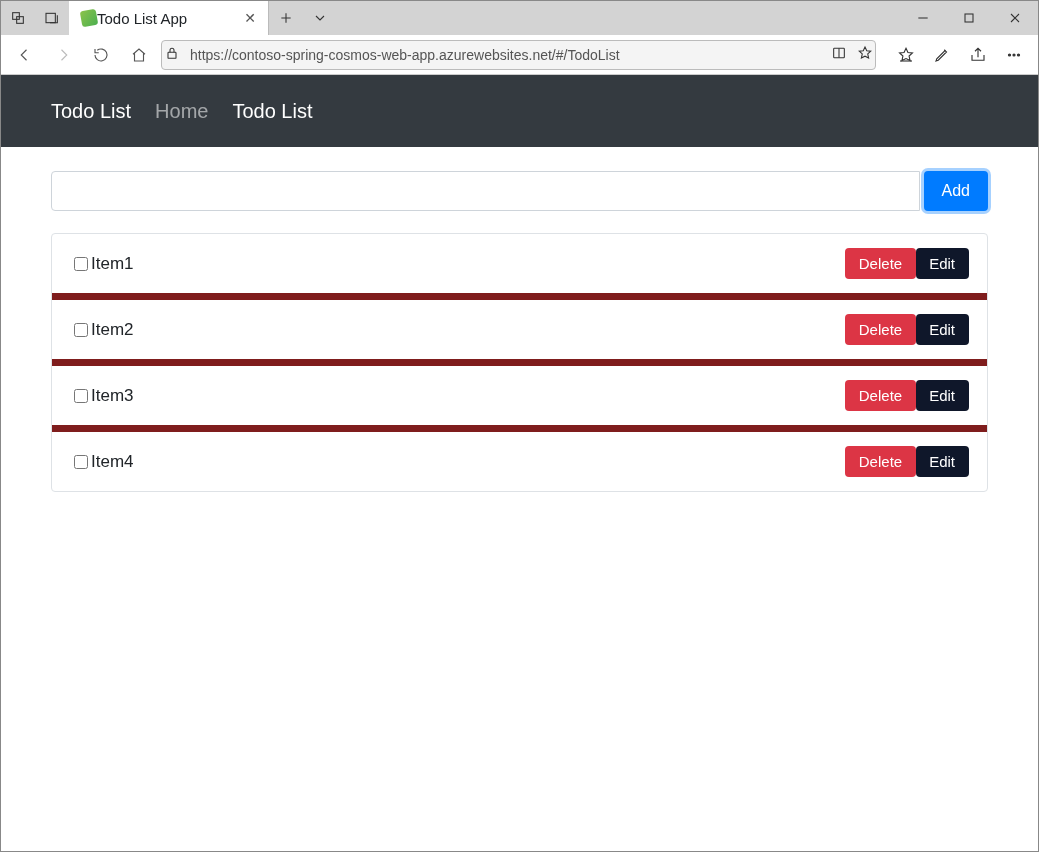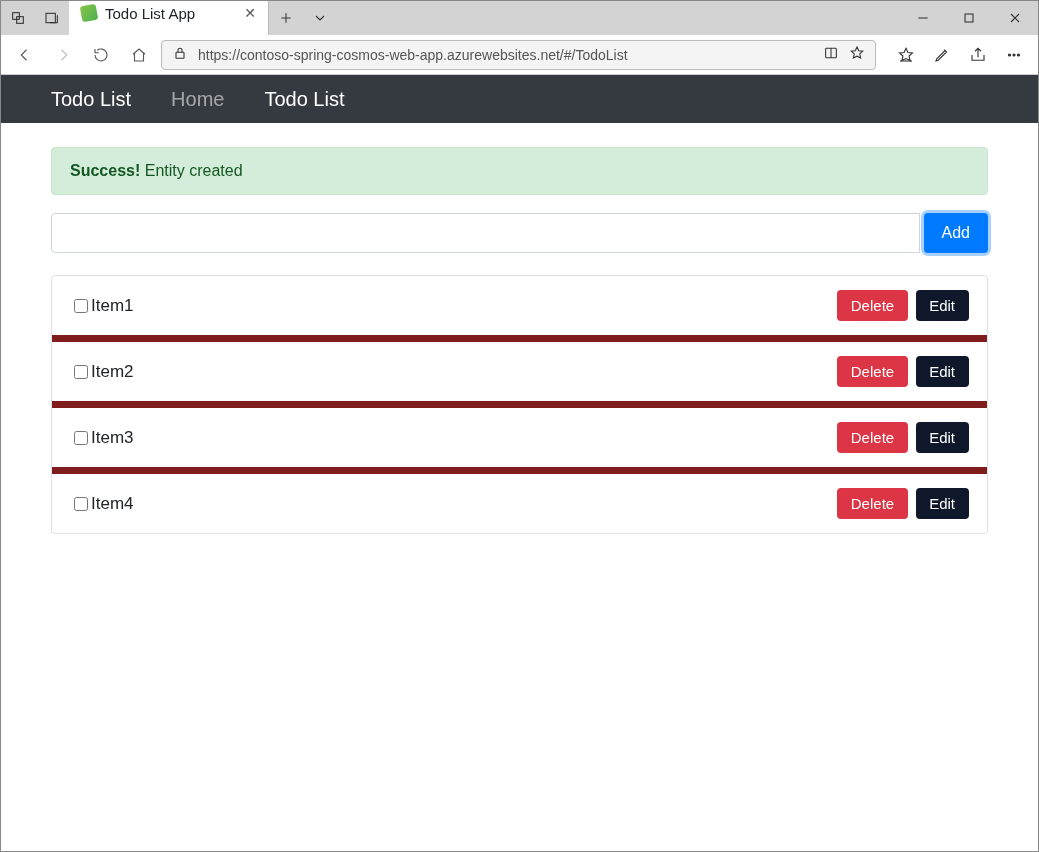--- a/index.html
+++ b/index.html
@@ -4,62 +4,62 @@
 <style>
   * { box-sizing: border-box; }
   html,body { margin:0; padding:0; font-family: "Segoe UI", Arial, sans-serif; font-size:15px; color:#212529; }
   body { width:1039px; height:852px; background:#fff; border:1px solid #888; overflow:hidden; }
 
   
   .chrome { background:#d3d3d3; }
   .chrome-top { display:flex; align-items:stretch; height:34px; }
   .chrome-btn { width:34px; display:flex; align-items:center; justify-content:center; color:#333; }
   .chrome-top .tab {
-    background:#fff; display:flex; gap:8px; padding:4px 12px;
+    background:#fff; display:flex; align-items:center; gap:0; padding:12px 12px;
     border-right:1px solid #bbb; min-width:200px; position:relative;
   }
   .tab .favicon { width:16px; height:16px; background:linear-gradient(135deg,#8bc34a,#4caf50); border-radius:3px; transform:rotate(-10deg);}
   .tab .close { margin-left:auto; font-size:14px; color:#555; }
   .chrome-top .win-controls { margin-left:auto; display:flex; }
   .win-controls .chrome-btn { width:46px; font-size:14px; }
   .chrome-url { background:#fff; height:40px; display:flex; align-items:center; gap:6px; padding:0 8px; border-bottom:1px solid #ccc;}
   .nav-icon { width:32px; height:32px; display:flex; align-items:center; justify-content:center; color:#555; border-radius:4px; }
   .nav-icon svg { width:18px; height:18px; stroke:#555; fill:none; stroke-width:1.5; }
   .nav-icon.disabled svg { stroke:#bbb; }
   .url-box { flex:1; height:30px; border:1px solid #bbb; border-radius:4px; background:#f4f4f4;
-    display:flex; align-items:center; padding:0 10px; gap:10px; color:#555; font-size:14px; }
+    display:flex; align-items:center; padding:0 2px; gap:10px; color:#555; font-size:14px; }
   .url-box .lock { color:#777; }
   .url-box .url-text { flex:1; color:#555; white-space:nowrap; overflow:hidden; }
   .url-box .url-right { display:flex; align-items:center; gap:10px; color:#555;}
   .chrome-right { display:flex; align-items:center; gap:4px; padding-left:8px;}
   .chrome-right .nav-icon svg { stroke:#333; }
 
   
-  .app-nav { background:#343a40; color:#fff; height:48px; display:flex; align-items:center; padding:0 50px; gap:40px; }
+  .app-nav { background:#343a40; color:#fff; height:72px; display:flex; align-items:center; padding:0 50px; gap:24px; }
   .app-brand { font-size:20px; color:#fff; }
   .app-link { font-size:20px; color:rgba(255,255,255,0.55); text-decoration:none; }
   .app-link.active { color:#fff; }
 
   
   .page { padding:24px 50px; }
   .alert-success { background:#d4edda; color:#155724; border:1px solid #c3e6cb; border-radius:4px;
     padding:14px 18px; margin-bottom:18px; font-size:16px;}
   .alert-success strong { font-weight:600; }
 
   .add-row { display:flex; margin-bottom:22px; }
   .add-input { flex:1; height:40px; border:1px solid #ced4da; border-radius:4px 0 0 4px; padding:0 12px; font-size:16px; outline:none; }
   .add-btn { background:#007bff; color:#fff; border:none; border-radius:4px; padding:6px 18px; height:40px;
     font-size:16px; margin-left:4px; cursor:pointer; box-shadow:0 0 0 3px rgba(0,123,255,0.35); }
 
   .list { border:1px solid #dee2e6; border-radius:4px; }
   .list-row { display:flex; align-items:center; padding:14px 18px; border-top:7px solid #7f1d1d; }
   .list-row:first-child { border-top:none; }
   .row-left { display:flex; align-items:center; font-size:17px; color:#212529;}
   .row-left input[type=checkbox]{ width:14px; height:14px; }
-  .row-right { margin-left:auto; display:flex; gap:8px; }
+  .row-right { margin-left:auto; display:flex; }
   .btn { border:none; border-radius:4px; color:#fff; font-size:15px; padding:7px 14px; cursor:pointer; }
   .btn-danger { background:#dc3545; }
   .btn-success{ background:#0f172a;padding-left:13px; }
 
   svg.ico { width:16px; height:16px; stroke:#333; fill:none; stroke-width:1.6; }
 </style>
 </head>
 <body>
 
 <div class="chrome">
@@ -178,23 +178,20 @@
 </div>
 
 <div class="app-nav">
   <span class="app-brand">Todo List</span>
   <a class="app-link">Home</a>
   <a class="app-link active">Todo List</a>
 </div>
 
 <div class="page">
 
-  <div class="alert-success">
-    <strong>Success!</strong><span> Entity created</span>
-  </div>
 
   <div class="add-row">
     <input class="add-input" value="" style="">
     <button class="add-btn">Add</button>
   </div>
 
   <div class="list" id="todo-list">
       <div class="list-row">
         <div class="row-left">
           <input type="checkbox" style="">

